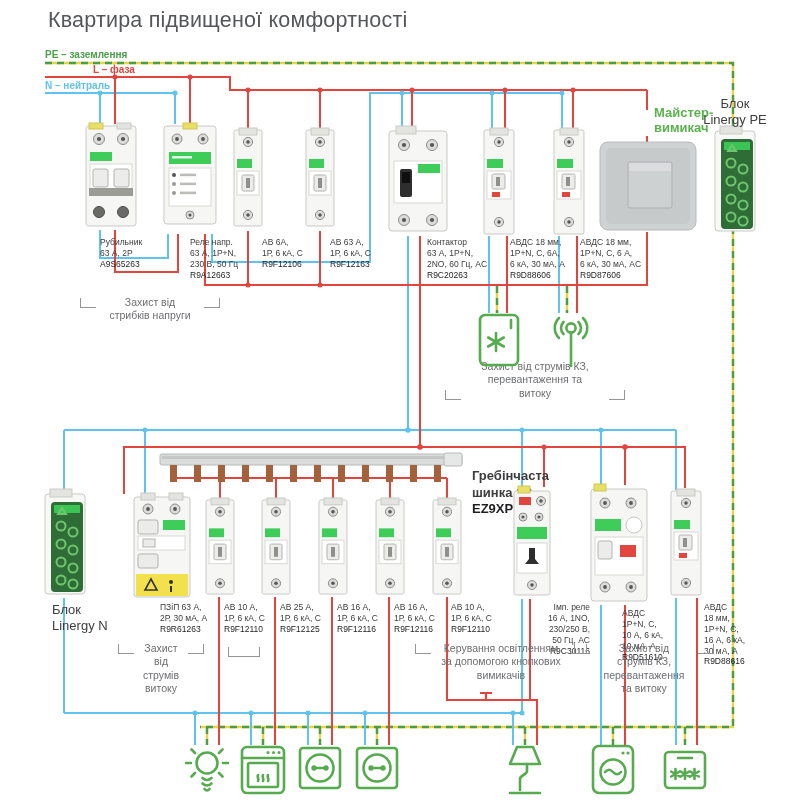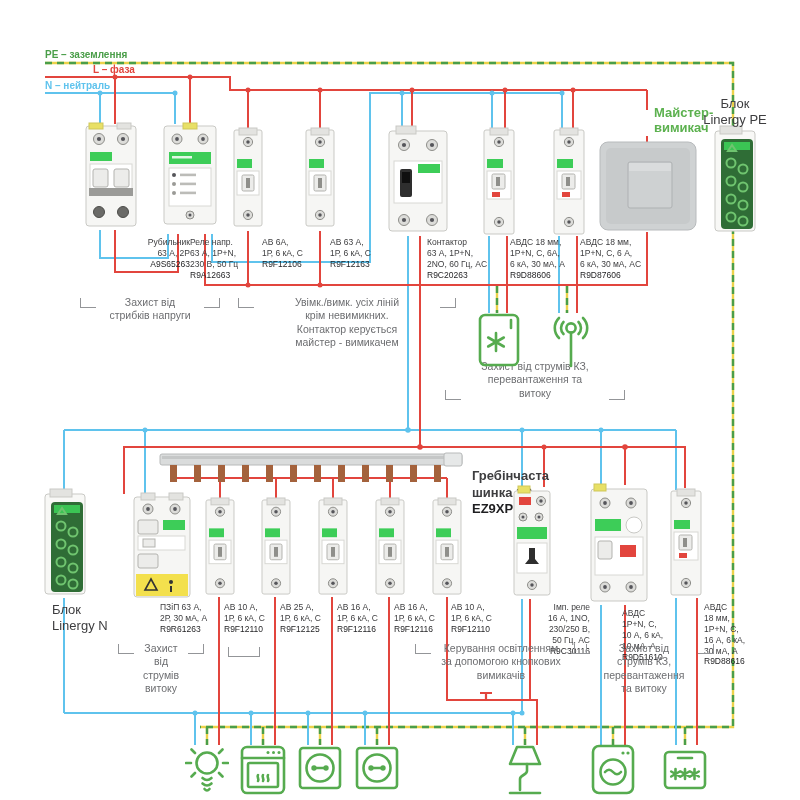--- a/index.html
+++ b/index.html
@@ -22,20 +22,21 @@
   .icon{position:absolute;}
   .icon svg{display:block;}
   .ig{fill:none;stroke:#56ab4f;stroke-width:2.6;stroke-linecap:round;stroke-linejoin:round;}
   .igf{fill:#56ab4f;stroke:none;}
 </style>
 </head>
 <body>
 
 <div id="stage">
 
+  <div id="title">Квартира підвищеної комфортності</div>
 
   <svg class="abs" style="left:0;top:0" width="800" height="800" viewBox="0 0 800 800">
 
     <g fill="none" stroke="#ecd24a" stroke-width="2.4">
       <path d="M45 63 H733 V727 H200"></path>
       <path d="M207 727 V745 M263 727 V745 M320 727 V745 M377 727 V745 M525 727 V745 M613 727 V745 M685 727 V745"></path>
       <path d="M497 286 V313 M567 286 V313"></path>
     </g>
 
     <g fill="none" stroke="#4a9e49" stroke-width="2.4" stroke-dasharray="7 5">
@@ -259,21 +260,21 @@
      <path d="M16 26 l4 -6 l4 6 z"></path>
    </g>
       </svg>
     </div>
 
   <div class="glabel" style="left:608px;top:106px;margin-left:46px;">Майстер-
 вимикач</div>
   <div class="slabel" style="left:698px;top:96px;width:74px;text-align:center;">Блок
 Linergy PE</div>
 
-  <div class="dlabel" style="left:112px;top:237px;text-align:right;"><span>Рубильник
+  <div class="dlabel" style="left:100px;top:237px;"><span>Рубильник
 63 А, 2Р</span><b>A9S65263</b></div>
   <div class="dlabel" style="left:190px;top:237px;"><span>Реле напр.
 63 А, 1P+N,
 230 В, 50 Гц</span><b>R9A12663</b></div>
   <div class="dlabel" style="left:262px;top:237px;"><span>АВ 6А,
 1Р, 6 кА, С</span><b>R9F12106</b></div>
   <div class="dlabel" style="left:330px;top:237px;"><span>АВ 63 А,
 1Р, 6 кА, С</span><b>R9F12163</b></div>
   <div class="dlabel" style="left:427px;top:237px;"><span>Контактор
 63 А, 1P+N,
@@ -282,28 +283,20 @@
 1P+N, С, 6А,
 6 кА, 30 мА, А</span><b>R9D88606</b></div>
   <div class="dlabel" style="left:580px;top:237px;"><span>АВДС 18 мм,
 1P+N, С, 6 А,
 6 кА, 30 мА, AC</span><b>R9D87606</b></div>
 
   <div class="bracket" style="left:80px;top:296px;width:140px;">
     <span class="ck"></span>
     <div class="btxt">Захист від
 стрибків напруги</div>
-    <span class="ck r"></span>
-  </div>
-  <div class="bracket" style="left:238px;top:296px;width:218px;">
-    <span class="ck"></span>
-    <div class="btxt">Увімк./вимк. усіх ліній
-крім невимикних.
-Контактор керується
-майстер - вимикачем</div>
     <span class="ck r"></span>
   </div>
   <div class="bracket" style="left:445px;top:360px;width:180px;align-items:flex-end;">
     <span class="ck"></span>
     <div class="btxt">Захист від струмів КЗ,
 перевантаження та
 витоку</div>
     <span class="ck r"></span>
   </div>
 

